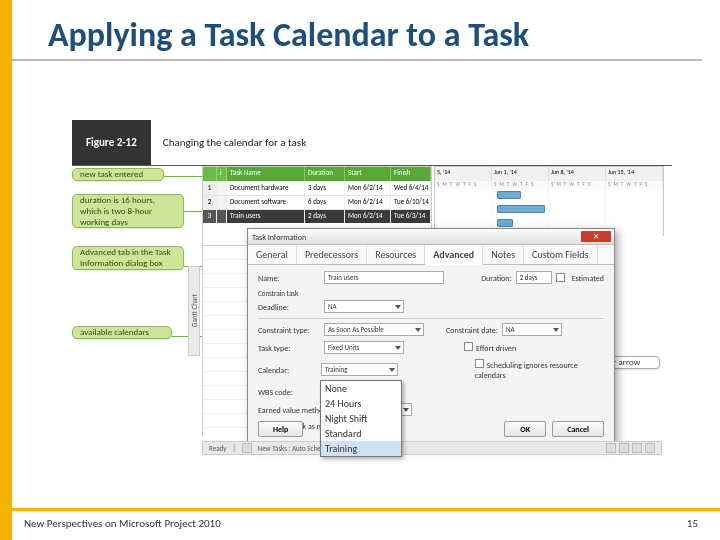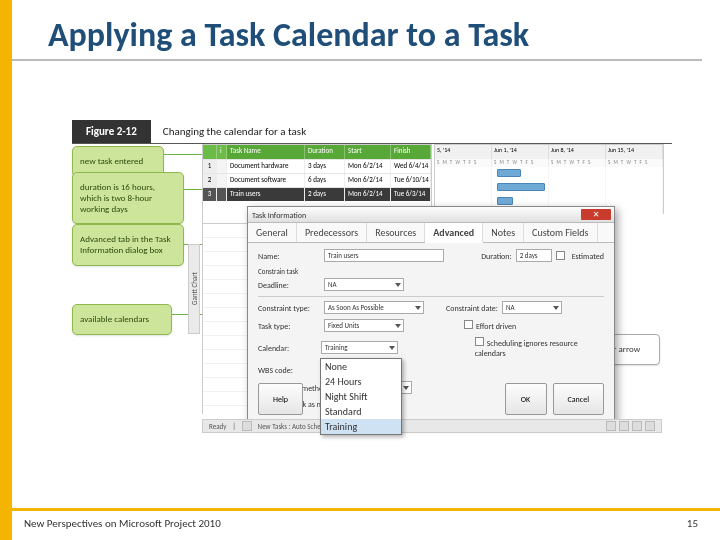--- a/index.html
+++ b/index.html
@@ -3,27 +3,27 @@
 <meta charset="utf-8">
 <style>
   * { box-sizing: border-box; margin: 0; padding: 0; }
   body { width: 720px; height: 540px; font-family: Calibri, Arial, sans-serif; background: #fff; position: relative; overflow: hidden; }
   .slide { width: 720px; height: 540px; position: relative; border-left: 12px solid #f4b400; }
   .title { color: #1f4e79; font-size: 34px; font-weight: bold; padding: 14px 0 4px 36px; border-bottom: 2px solid #bbb; margin: 0 18px 0 0; }
   .footer { position: absolute; bottom: 10px; left: 0; right: 0; height: 22px; border-top: 3px solid #f4b400; display: flex; justify-content: space-between; align-items: center; padding: 6px 22px 0 12px; font-size: 11px; color: #333; }
 
   .figure-wrap { position: absolute; left: 60px; top: 120px; width: 600px; height: 320px; }
   .fig-header { display: flex; align-items: center; border-bottom: 1px solid #555; font-size: 11px; }
-  .fig-label { background: #333; color: #fff; padding: 5px 14px; font-weight: bold; }
+  .fig-label { background: #333; color: #fff; padding: 16px 14px; font-weight: bold; }
   .fig-caption { padding-left: 12px; color: #222; }
 
   .fig-body { position: relative; width: 100%; height: 295px; font-size: 8px; }
 
   
-  .callout { position: absolute; background: #cde59a; border: 1px solid #8fb84e; border-radius: 5px; padding: 9px 7px; font-size: 9px; color: #2b4a0e; line-height: 1.2; box-shadow: 0 1px 2px rgba(0,0,0,.12); }
+  .callout { position: absolute; background: #cde59a; border: 1px solid #8fb84e; border-radius: 5px; padding: 0 7px; font-size: 9px; color: #2b4a0e; line-height: 1.2; box-shadow: 0 1px 2px rgba(0,0,0,.12); }
   .callout.c1 { left: 0; top: 2px; width: 92px; }
   .callout.c2 { left: 0; top: 28px; width: 112px; }
   .callout.c3 { left: 0; top: 80px; width: 112px; }
   .callout.c4 { left: 0; top: 160px; width: 100px; }
   .callout.c5 { right: 12px; top: 190px; width: 96px; background:#fff; border:1px solid #aaa; border-radius:4px; text-align:center; font-size:9px; color:#333;}
 
   
   .grid { position: absolute; left: 130px; top: 0; width: 230px; height: 80px; border: 1px solid #ccc; background: #fff; }
   .grid-head { display: flex; background: #58a838; color: #fff; font-size: 7px; height: 14px; }
   .grid-head > div { padding: 1px 3px; border-right: 1px solid rgba(255,255,255,.3); }
@@ -67,21 +67,21 @@
   .field.f-small { width:80px;}
   .field.f-dur { width:36px;}
   .dd { position:relative;}
   .dd::after { content:""; position:absolute; right:2px; top:4px; width:0; height:0; border-left:3px solid transparent; border-right:3px solid transparent; border-top:4px solid #555;}
   .chk { width:9px; height:9px; border:1px solid #888; background:#fff; display:inline-block; margin-right:3px;}
   .dlg-divider { border-top:1px solid #ccc; margin:4px 0;}
   .dropdown-list { position:absolute; left:72px; top:115px; width:82px; background:#fff; border:1px solid #777; box-shadow:2px 2px 4px rgba(0,0,0,.3); z-index:5;}
   .dropdown-list div { font-size:10px; padding:1px 4px;}
   .dropdown-list div.sel { background:#cfe2f3;}
   .dlg-footer { position:absolute; bottom:4px; left:0; right:0; padding:4px 10px; display:flex; justify-content:space-between;}
-  .btn { border:1px solid #999; background:linear-gradient(#fdfdfd,#e5e5e5); padding:10px 14px; font-size:8px; border-radius:2px; min-width:42px; text-align:center;}
+  .btn { border:1px solid #999; background:linear-gradient(#fdfdfd,#e5e5e5); padding:2px 14px; font-size:8px; border-radius:2px; min-width:42px; text-align:center;font-weight:bold;}
   .right-row { position:absolute; right:10px; display:flex; align-items:center; gap:4px;}
 
   .statusbar { position:absolute; left:130px; bottom:6px; width:460px; height:14px; background:#e8e8e8; border:1px solid #ccc; font-size:7px; display:flex; align-items:center; padding:0 6px; gap:6px; color:#555;}
   .statusbar .sb-right { margin-left:auto; display:flex; gap:3px;}
   .sb-icon { width:10px; height:10px; background:#ddd; border:1px solid #bbb;}
 
   
   .arrow { position:absolute; background:#6db33f;}
   .arrow.h { height:1px;}
   .arrow.v { width:1px;}

